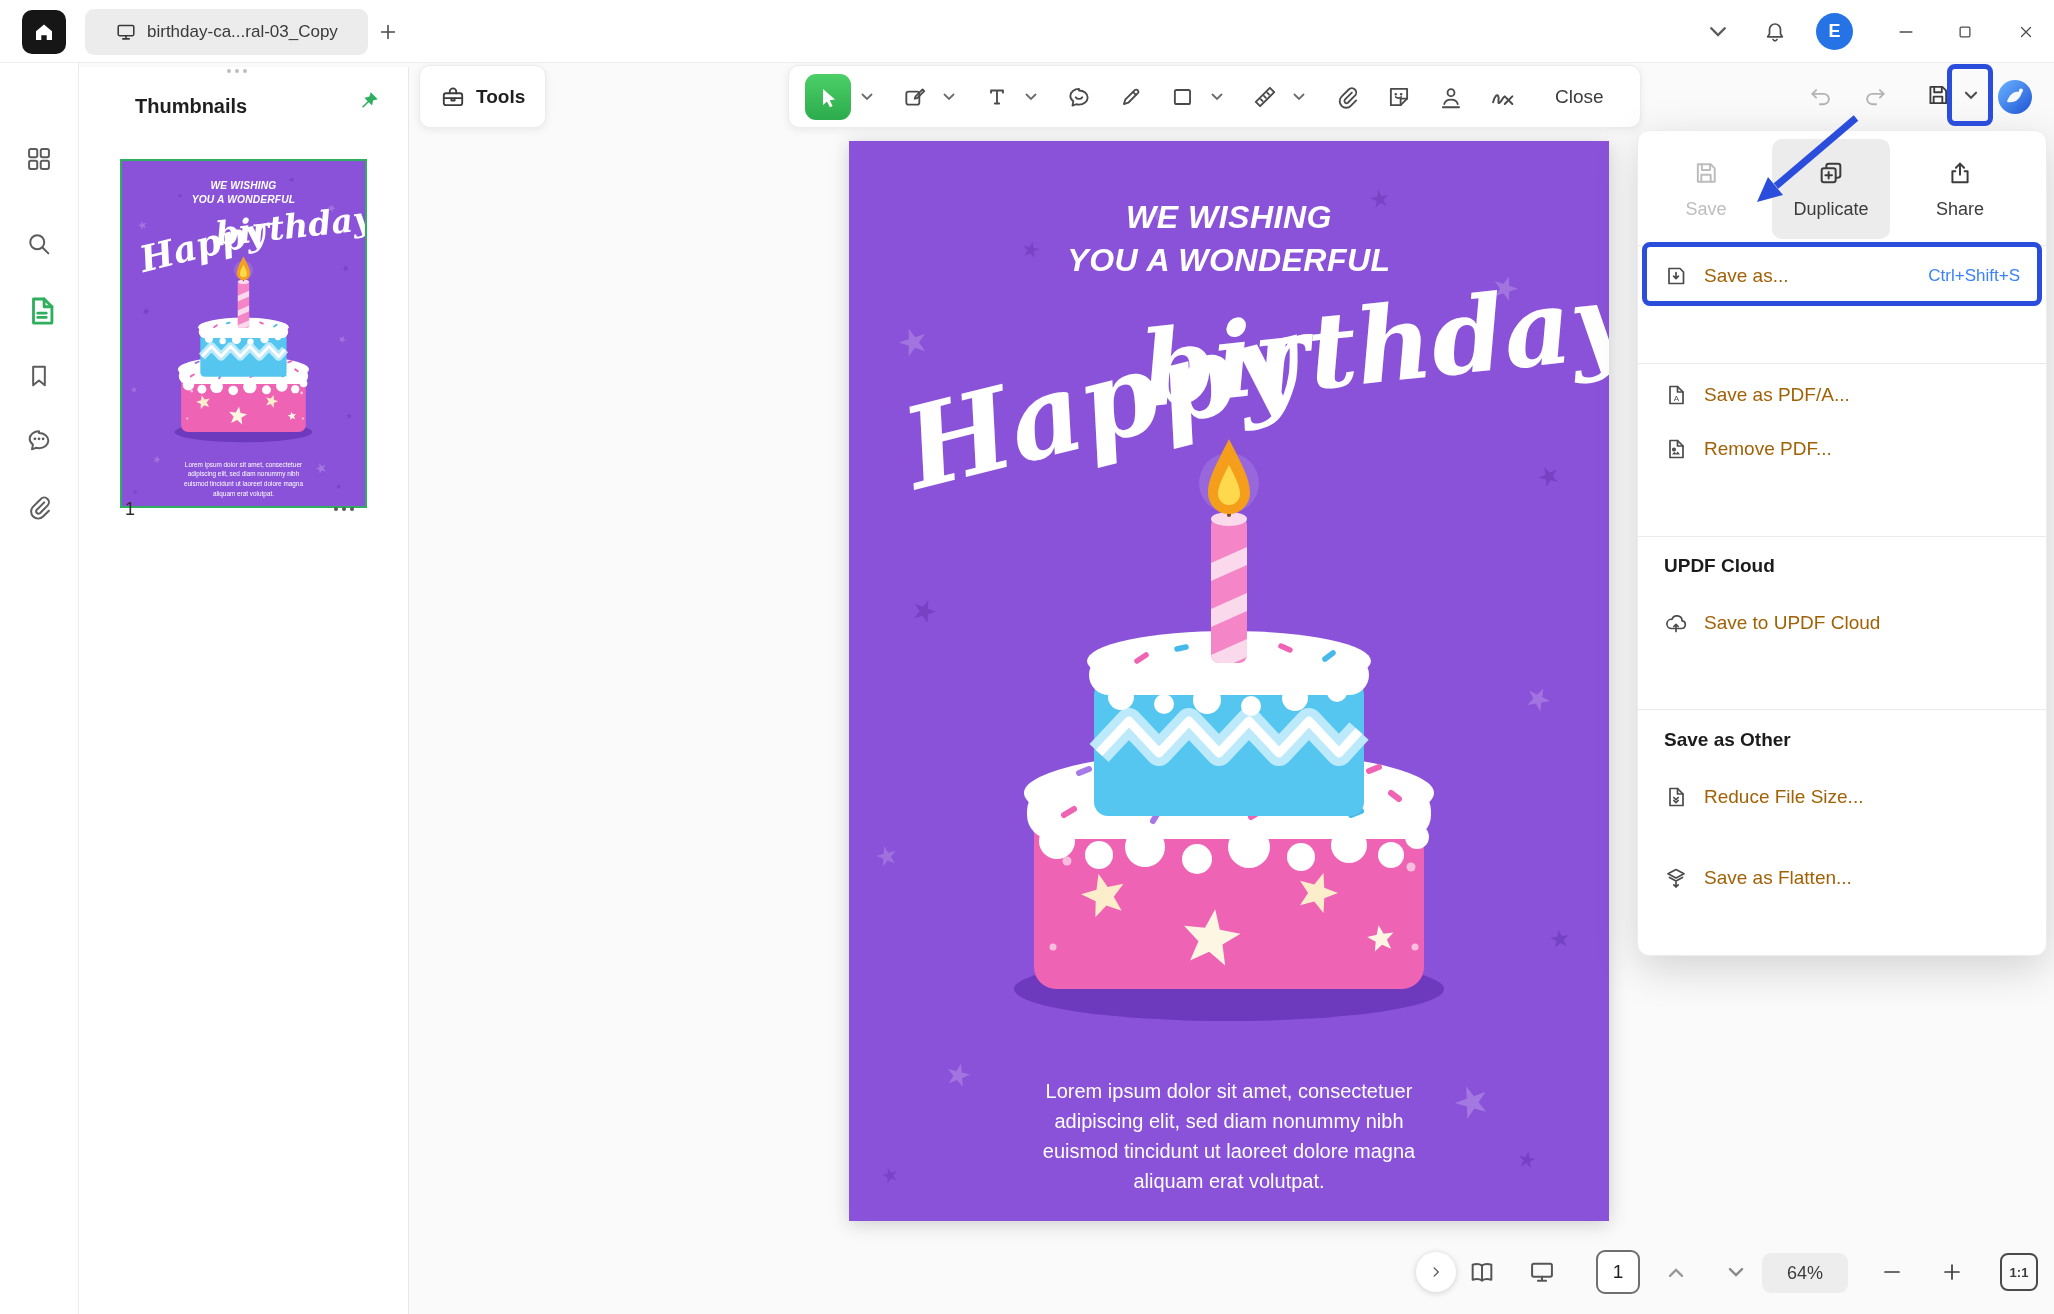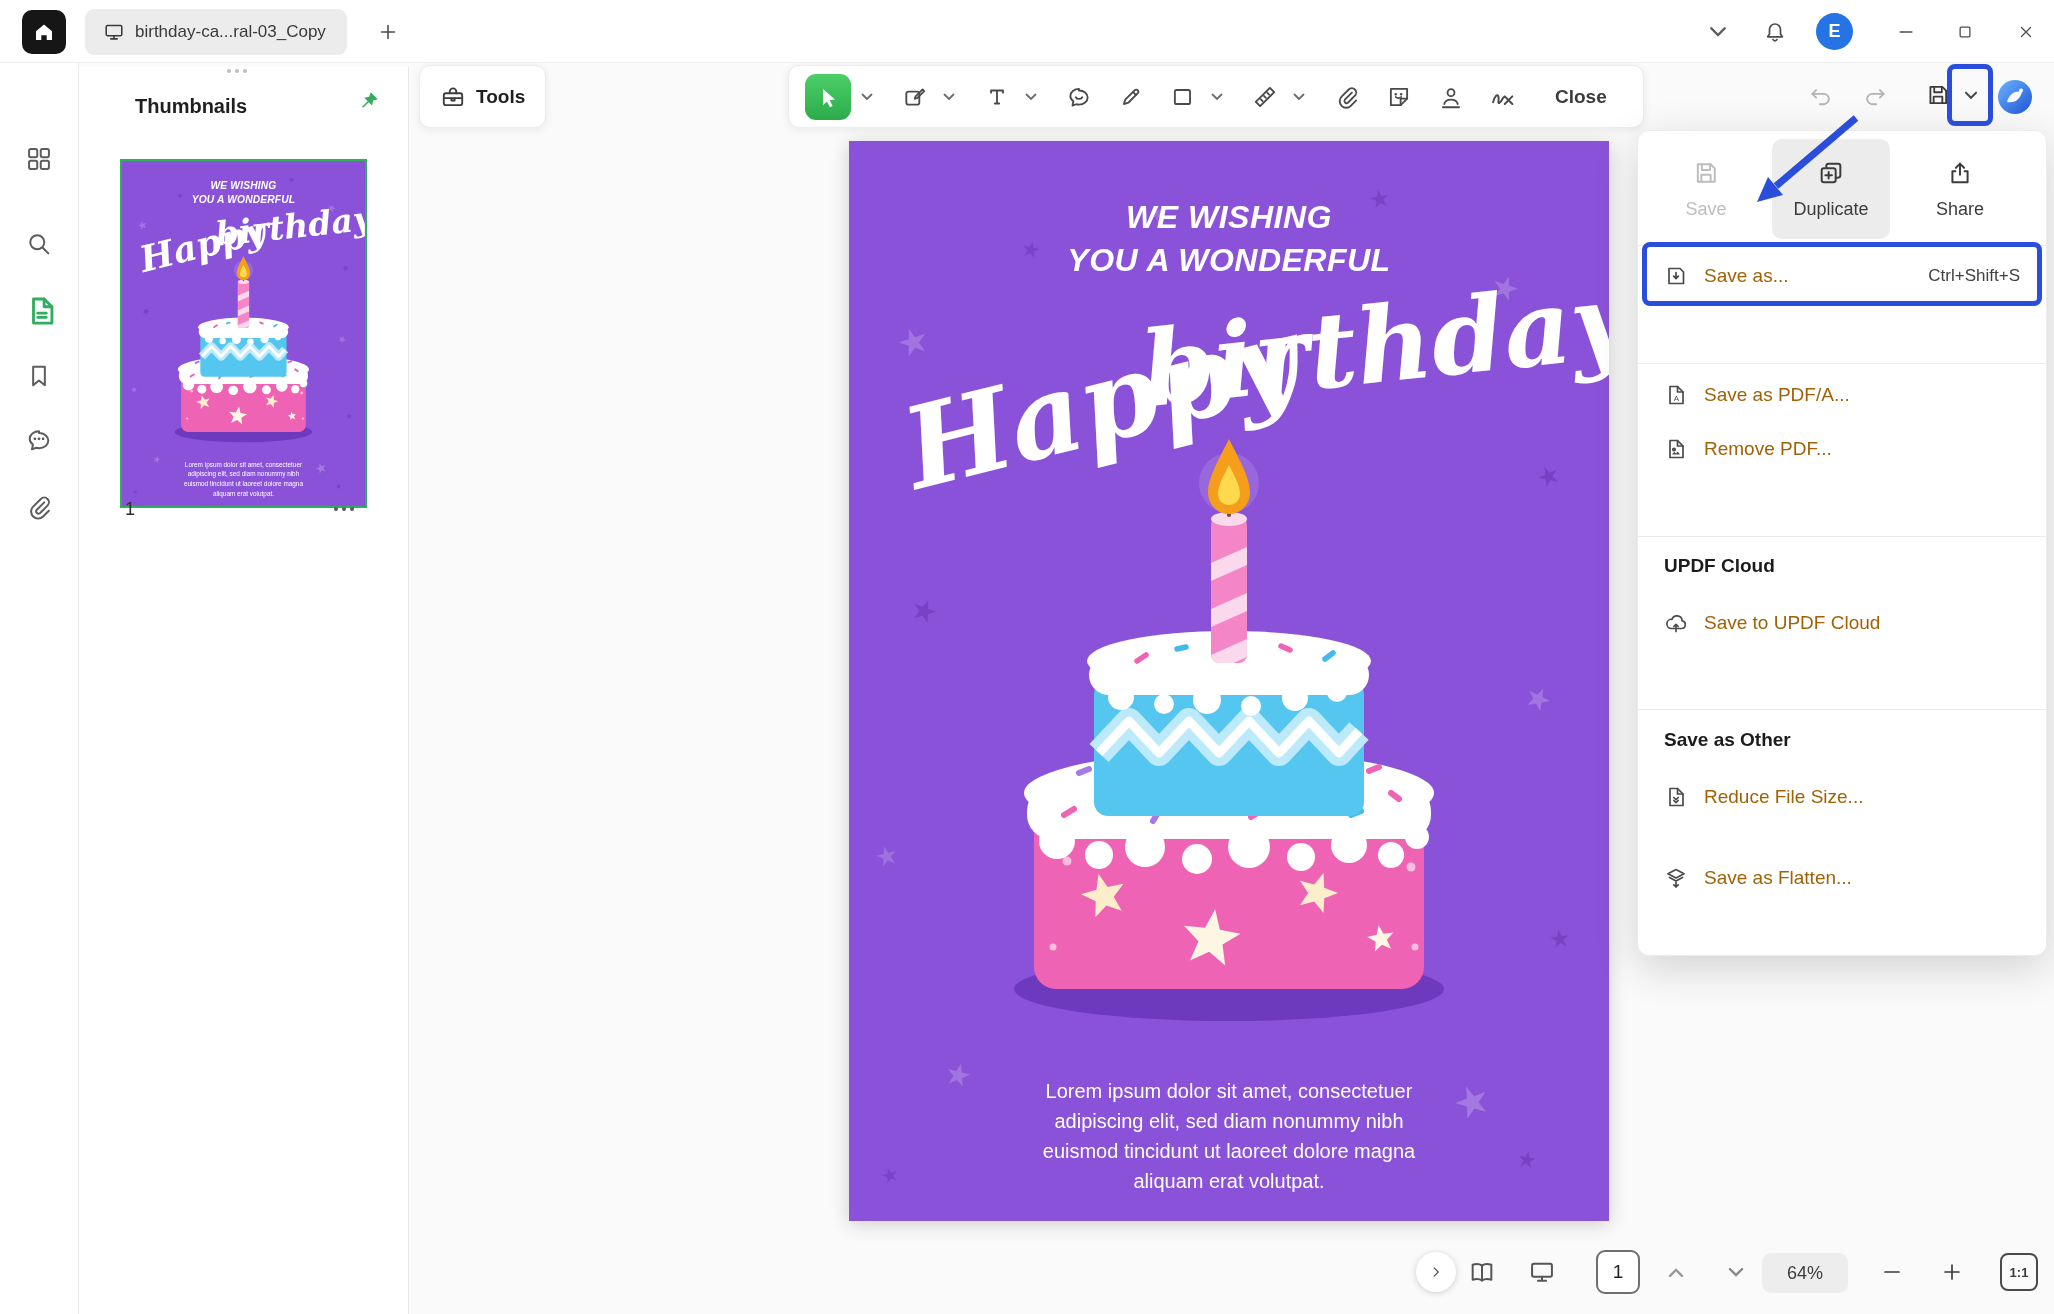--- a/index.html
+++ b/index.html
@@ -6,21 +6,21 @@
 html,body{width:2054px;height:1314px}
 body{font-family:"Liberation Sans",sans-serif;background:#fff;overflow:hidden;color:#3c3c3c}
 #app{position:relative;width:2054px;height:1314px;background:#fafafa}
 .abs{position:absolute}
 svg{display:block}
 .stroke{fill:none;stroke:currentColor;stroke-width:1.7;stroke-linecap:round;stroke-linejoin:round}
 
 
 .topbar{position:absolute;left:0;top:0;width:2054px;height:63px;background:#fff;border-bottom:1px solid #ededed;z-index:30}
 .homebtn{position:absolute;left:22px;top:10px;width:44px;height:44px;background:#161616;border-radius:10px;display:flex;align-items:center;justify-content:center}
-.tab{position:absolute;left:85px;top:9px;height:46px;min-width:262px;background:#ececec;border-radius:9px;display:flex;align-items:center;gap:10px;padding:0 18px;color:#3a3a3a}
+.tab{position:absolute;left:85px;top:9px;height:46px;min-width:262px;background:#ececec;border-radius:9px;display:flex;align-items:center;gap:10px;padding:0 30px;color:#3a3a3a}
 .tab .title{font-size:17px;white-space:nowrap}
 .plusbtn{position:absolute;left:372px;top:16px;width:32px;height:32px;display:flex;align-items:center;justify-content:center;color:#4a4a4a}
 .tb-ic{position:absolute;top:14px;width:36px;height:36px;display:flex;align-items:center;justify-content:center;color:#4c4c4c}
 .avatar{position:absolute;left:1816px;top:13px;width:37px;height:37px;border-radius:50%;background:#2673e6;color:#fff;font-size:18px;font-weight:bold;display:flex;align-items:center;justify-content:center}
 
 
 .rail{position:absolute;left:0;top:63px;width:79px;height:1251px;background:#fff;border-right:1px solid #ececec;z-index:20}
 .railbtn{position:absolute;left:25px;width:30px;height:30px;color:#5c5c5c}
 .railbtn.active{color:#2fae5e}
 
@@ -34,39 +34,39 @@
 #thumb-scale{width:760px;height:1080px;transform:scale(0.3196);transform-origin:0 0}
 .thumb-num{position:absolute;left:46px;top:432px;font-size:18px;color:#2c2c2c}
 .mdots{position:absolute;left:255px;top:440px;display:flex;gap:4px}
 .mdots i{width:4px;height:4px;border-radius:50%;background:#5a5a5a}
 
 
 .toolcard{position:absolute;top:65px;height:63px;background:#fff;border:1px solid #ececec;border-radius:11px;box-shadow:0 2px 8px rgba(0,0,0,.07);display:flex;align-items:center;z-index:25}
 .toolbtn{width:36px;height:42px;display:flex;align-items:center;justify-content:center;color:#4a4a4a}
 .selectbtn{width:46px;height:46px;border-radius:11px;background:linear-gradient(180deg,#4ccf67,#2cab4c);display:flex;align-items:center;justify-content:center}
 .chev{margin:0 2px}
-.close-label{font-size:19px;color:#3c3c3c;margin:0 20px 0 26px;font-weight:700}
+.close-label{font-size:19px;color:#3c3c3c;margin:0 20px 0 26px;font-weight:400}
 .tr-ic{position:absolute;display:flex;align-items:center;justify-content:center;z-index:25}
 
 
 .doccard{position:relative;width:760px;height:1080px;background:#8a52d8;overflow:hidden}
 .star{position:absolute}
 .star::before{content:"★";display:block}
 .card-head{position:absolute;left:0;top:55px;width:100%;text-align:center;color:#fff;font-style:italic;font-weight:600;font-size:32px;line-height:1.35;letter-spacing:.5px}
 .scriptword{position:absolute;color:#fff;font-family:"DejaVu Serif",serif;font-style:italic;font-weight:bold;white-space:nowrap}
 .card-body{position:absolute;left:170px;top:935px;width:420px;text-align:center;color:#fff;font-size:20px;line-height:1.5}
 
 
 .menu{position:absolute;left:1637px;top:130px;width:410px;height:826px;background:#fff;border:1px solid #ececec;border-radius:12px;box-shadow:0 12px 44px rgba(0,0,0,.16);z-index:40}
 .action-btn{position:absolute;top:8px;width:118px;height:100px;border-radius:10px;display:flex;flex-direction:column;align-items:center;justify-content:center;gap:12px;color:#3c3c3c;font-size:18px}
 .action-btn.hl{background:#ececec}
 .action-btn.disabled{color:#bdbdbd}
 .menu-row{position:absolute;left:0;right:0;height:54px;display:flex;align-items:center;padding:0 26px;gap:16px}
 .menu-row .lbl{flex:1;font-size:19px;color:#a16207}
-.menu-row .sc{font-size:17px;color:#404040}
+.menu-row .sc{font-size:17px;color:#3b82f6}
 .menu-row.disabled .lbl{color:#bdbdbd}
 .menu-row.disabled{color:#bdbdbd}
 .menu-row{color:#4b4b4b}
 .menu-hdr{position:absolute;left:26px;font-size:19px;font-weight:bold;color:#1c1c1c}
 .mdiv{position:absolute;left:0;right:0;height:1px;background:#ebebeb}
 
 
 .ann-box{position:absolute;border:5px solid #2b4ddb;border-radius:8px;z-index:60}
 .ann-svg{position:absolute;left:0;top:0;width:2054px;height:1314px;z-index:65;pointer-events:none}
 

